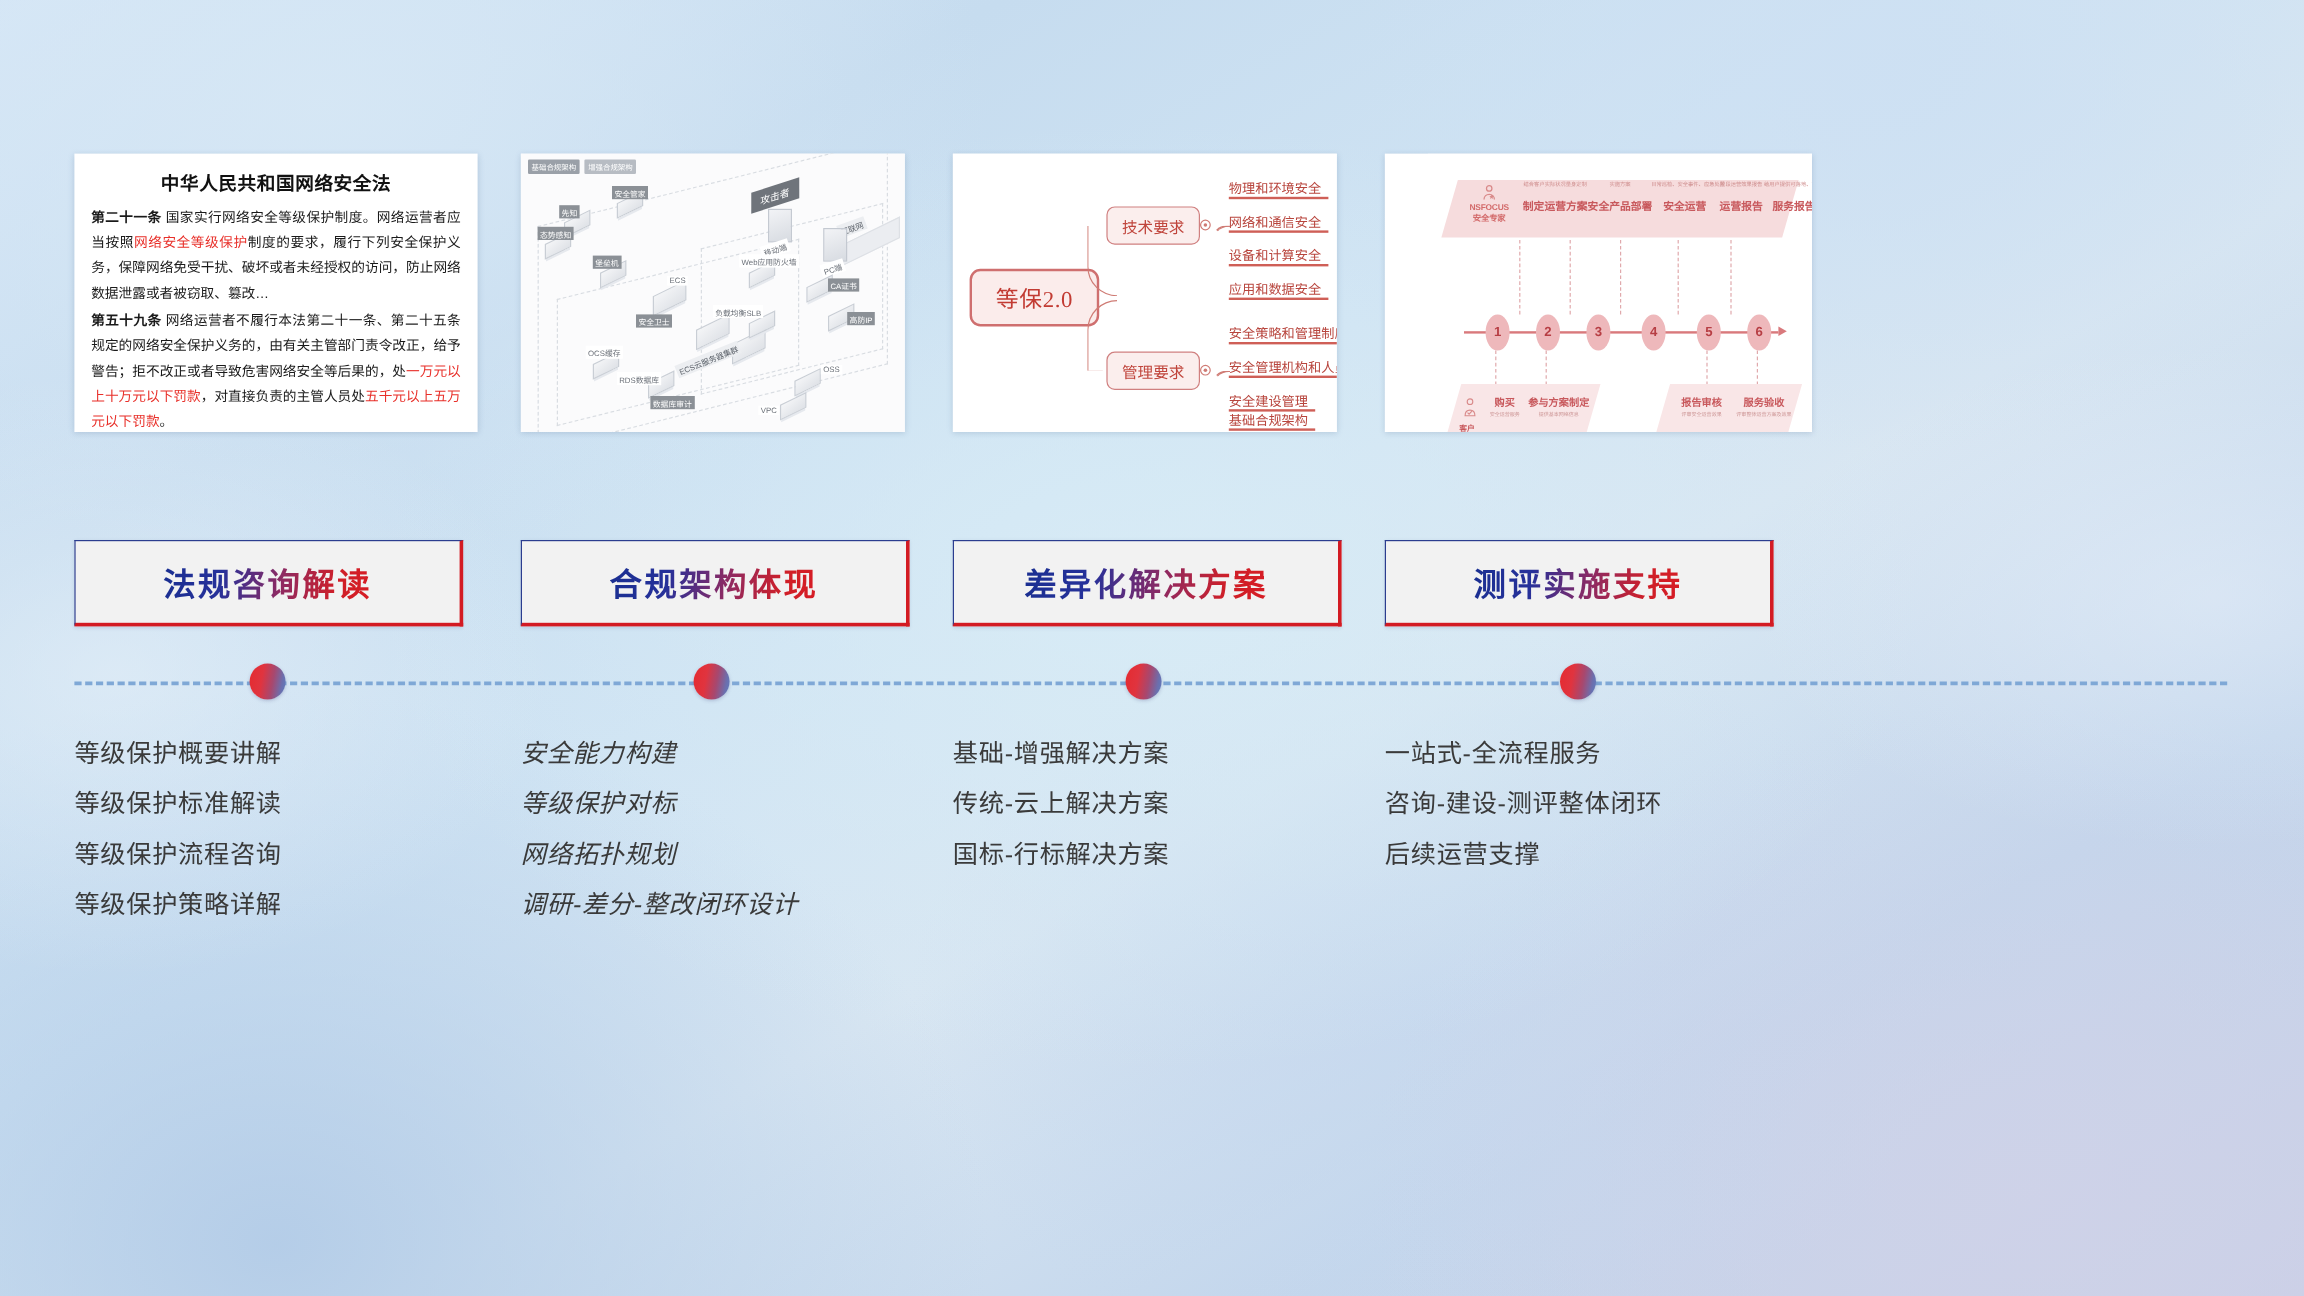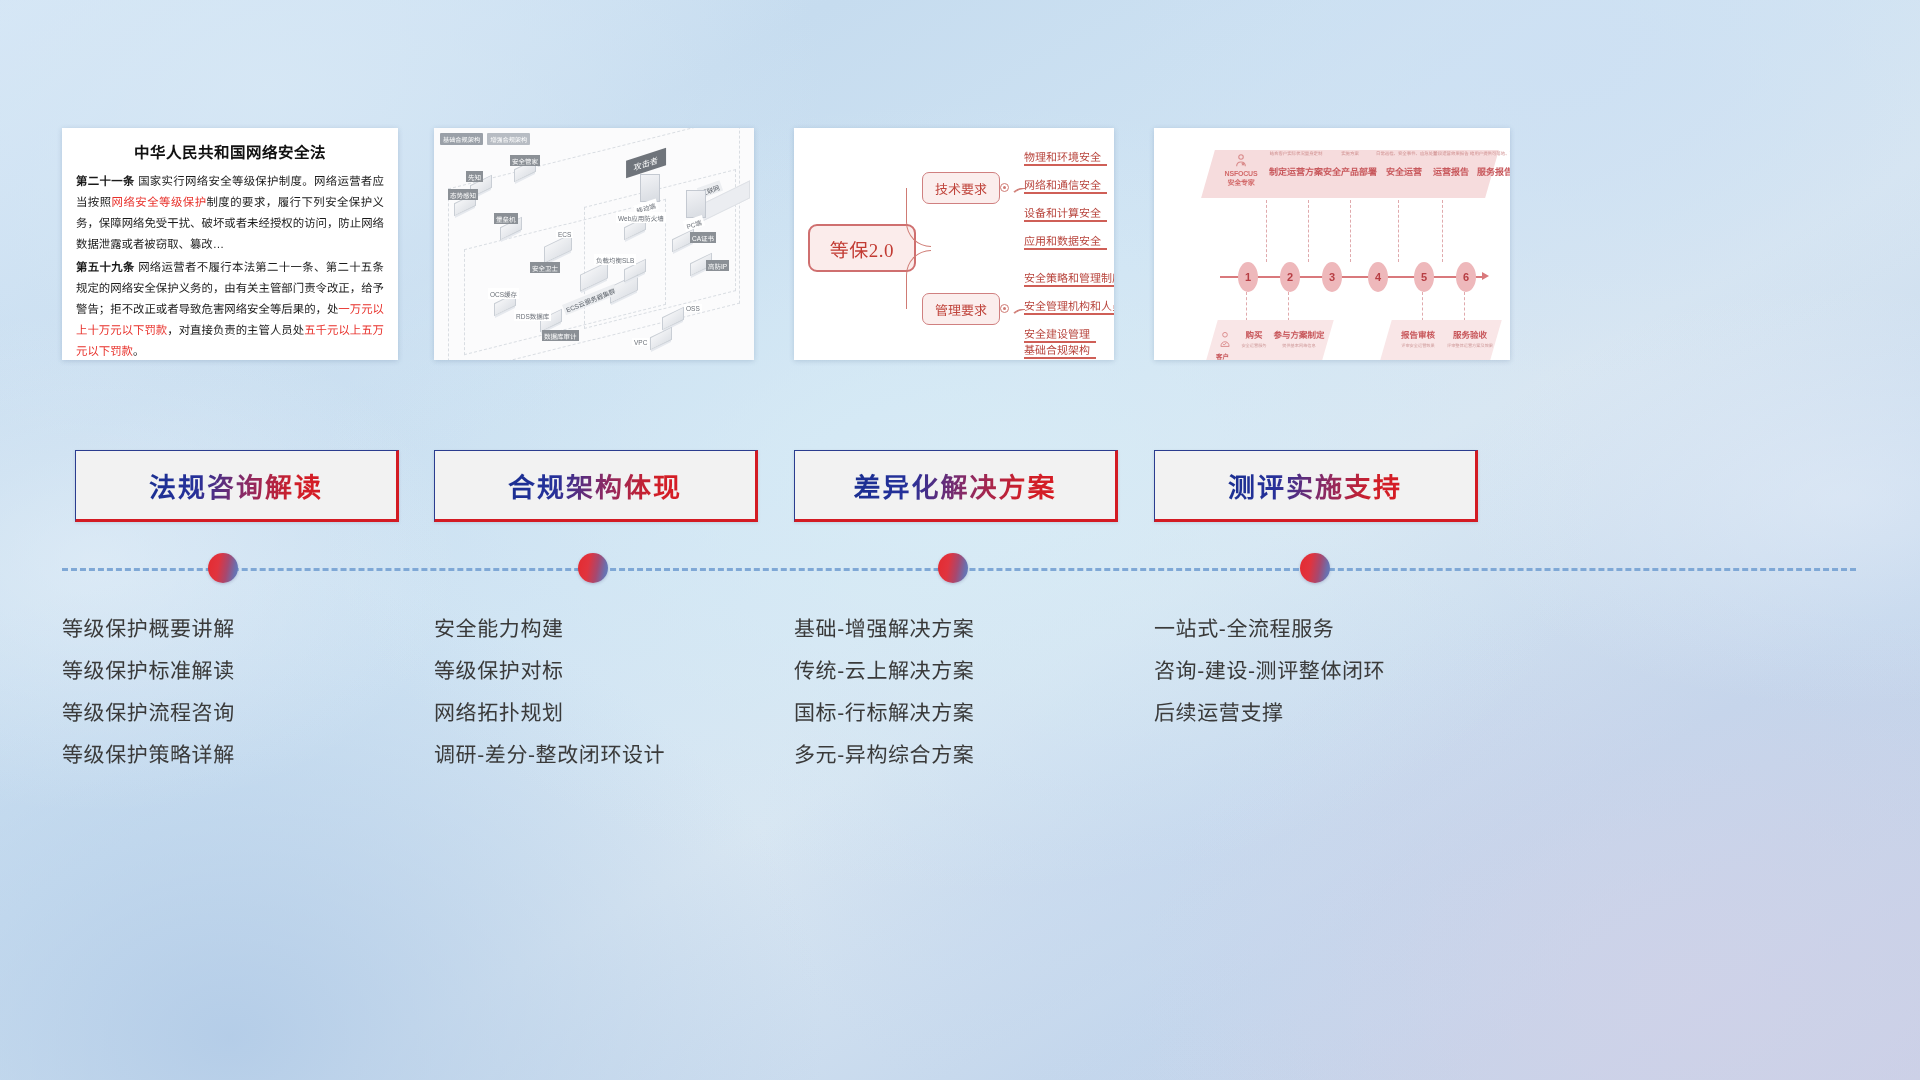--- a/index.html
+++ b/index.html
@@ -134,21 +134,21 @@
     border-bottom:3px solid #d31b23;border-right:3px solid #d31b23;
     display:flex;align-items:center;justify-content:center;
     box-shadow:0 1px 3px rgba(40,70,120,.14);
   }
   .hbox span{
     font-size:27px;font-weight:600;letter-spacing:2px;
     background:linear-gradient(100deg,#1a2f91 0%,#26319a 28%,#8d2a63 56%,#cf1f28 82%,#d71c24 100%);
     -webkit-background-clip:text;background-clip:text;color:transparent;
     -webkit-text-fill-color:transparent;
   }
-  .h1{left:62px;width:320px;margin-left:13px;}
+  .h1{left:62px;width:320px;}
   .h2{left:434px;width:320px;}
   .h3{left:794px;width:320px;}
   .h4{left:1154px;width:320px;}
 
   
   .tl-line{
     position:absolute;left:62px;top:568px;width:1794px;height:0;
     border-top:3px dashed #7fa8d6;
   }
   .tl-dot{
@@ -157,21 +157,21 @@
     box-shadow:0 1px 3px rgba(60,60,120,.25);
   }
   .d1{left:208px;} .d2{left:578px;} .d3{left:938px;} .d4{left:1300px;}
 
   
   .col{position:absolute;top:608px;text-align:left;}
   .col .it{
     font-size:21px;color:#3a3a3a;line-height:42px;white-space:nowrap;letter-spacing:.6px;
   }
   .col1{left:62px;width:320px;}
-  .col2{left:434px;width:320px;}
+  .col2{left:434px;width:320px;font-style:italic;}
   .col3{left:794px;width:320px;}
   .col4{left:1154px;width:320px;top:608px;}
 </style>
 </head>
 <body>
 
 <div id="bg"></div>
 <div id="bg2"></div>
 
 <div id="stage">
@@ -440,21 +440,20 @@
   <div class="col col2">
     <div class="it">安全能力构建</div>
     <div class="it">等级保护对标</div>
     <div class="it">网络拓扑规划</div>
     <div class="it">调研-差分-整改闭环设计</div>
   </div>
   <div class="col col3">
     <div class="it">基础-增强解决方案</div>
     <div class="it">传统-云上解决方案</div>
     <div class="it">国标-行标解决方案</div>
-    <div class="it">多元-异构综合方案</div>
   </div>
   <div class="col col4">
     <div class="it">一站式-全流程服务</div>
     <div class="it">咨询-建设-测评整体闭环</div>
     <div class="it">后续运营支撑</div>
   </div>
 
 </div>
 
 </body></html>

